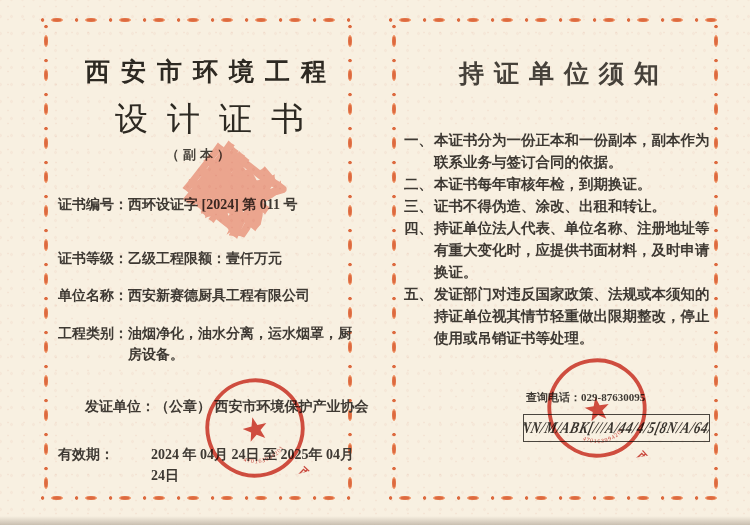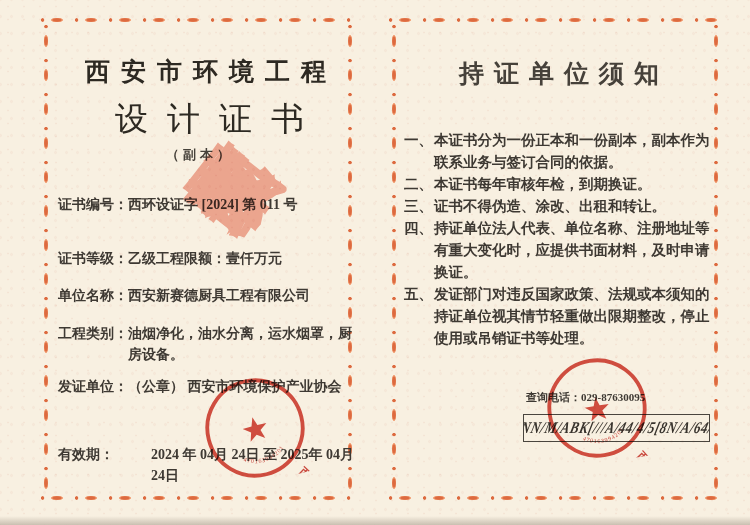--- a/index.html
+++ b/index.html
@@ -107,21 +107,21 @@
     <div class="abs lrow ink" style="top:285px;">
       <span class="lbl">单位名称：</span>
       <span>西安新赛德厨具工程有限公司</span>
     </div>
 
     <div class="abs lrow ink" style="top:323px;">
       <span class="lbl">工程类别：</span>
       <span class="val-wrap">油烟净化，油水分离，运水烟罩，厨房设备。</span>
     </div>
 
-    <div class="abs lrow ink" style="top:376px;">
+    <div class="abs lrow ink" style="top:396px;margin-left:27px;">
       <span class="lbl">发证单位：</span>
       <span>（公章） 西安市环境保护产业协会</span>
     </div>
 
     <div class="abs lrow ink" style="top:444px;gap:37px;">
       <span class="lbl">有效期：</span>
       <span>2024 年 04月 24日 至 2025年 04月 24日</span>
     </div>
   </div>
 

